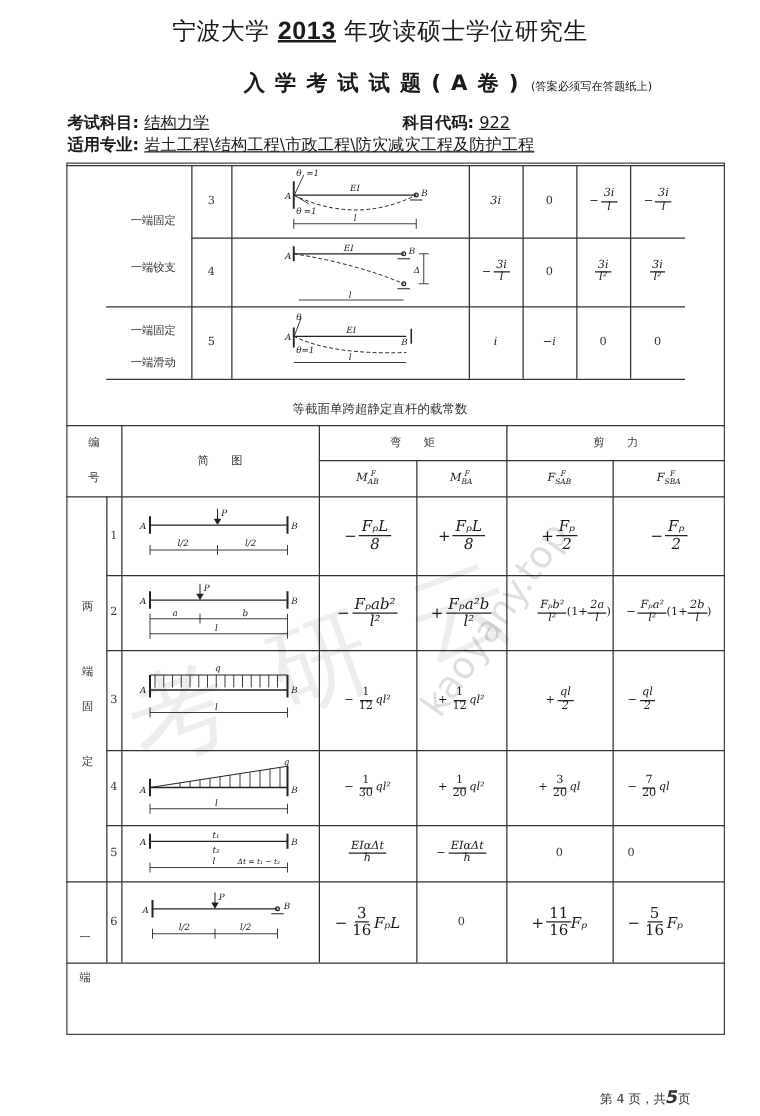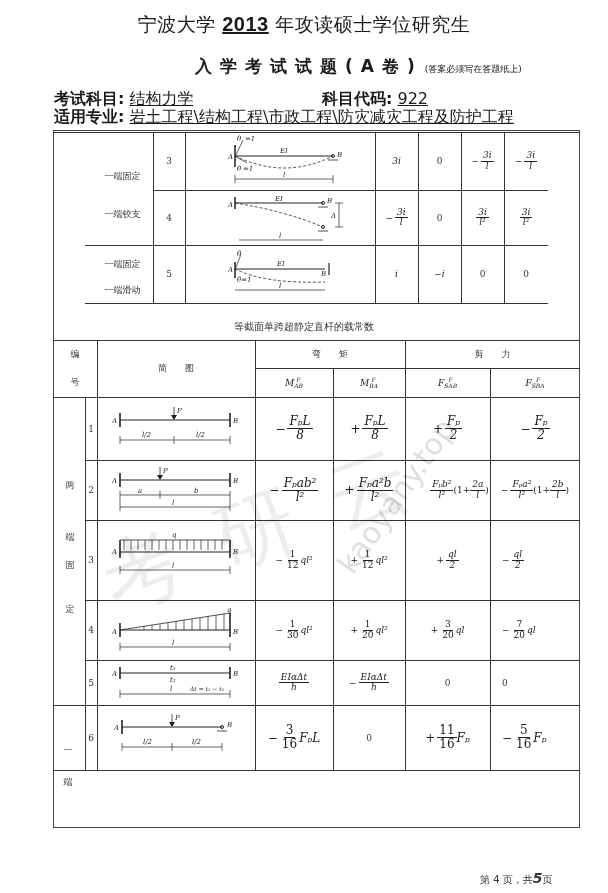--- a/index.html
+++ b/index.html
@@ -3,21 +3,21 @@
 <meta charset="utf-8">
 <style>
   * { box-sizing: border-box; margin: 0; padding: 0; }
   html, body { width: 608px; height: 893px; background: #ffffff; overflow: hidden; }
   body { position: relative; font-family: "DejaVu Serif", "Liberation Serif", serif; color: #1a1a1a; }
 
   .title1 { position: absolute; left: 0; width: 608px; top: 12px; text-align: center; font-size: 19px; font-family: "DejaVu Sans", sans-serif; letter-spacing: 0.5px; }
   .title1 .year { font-weight: bold; text-decoration: underline; font-family: "Liberation Sans", sans-serif; font-size: 20px; }
   .title2 { position: absolute; left: 195px; top: 55px; font-size: 17px; font-weight: bold; font-family: "DejaVu Sans", sans-serif; letter-spacing: 8px; }
   .title2 .sub { font-size: 9px; font-weight: normal; letter-spacing: 0; margin-left: 2px; }
-  .meta { position: absolute; font-size: 16px; font-family: "DejaVu Sans", sans-serif; }
+  .meta { position: absolute; font-size: 13px; font-family: "DejaVu Sans", sans-serif; }
   .meta b { font-weight: bold; }
   .meta u { text-decoration: underline; }
 
   .frame { position: absolute; left: 53px; top: 130px; width: 527px; height: 698px; border: 1.2px solid #444; }
 
   .hl { position: absolute; height: 0; border-top: 1px solid #333; }
   .vl { position: absolute; width: 0; border-left: 1px solid #333; }
 
   .cell { position: absolute; display: flex; align-items: center; justify-content: center; font-size: 10px; text-align: center; }
   .lbl { font-family: "DejaVu Sans", sans-serif; font-size: 9px; color: #333; }

